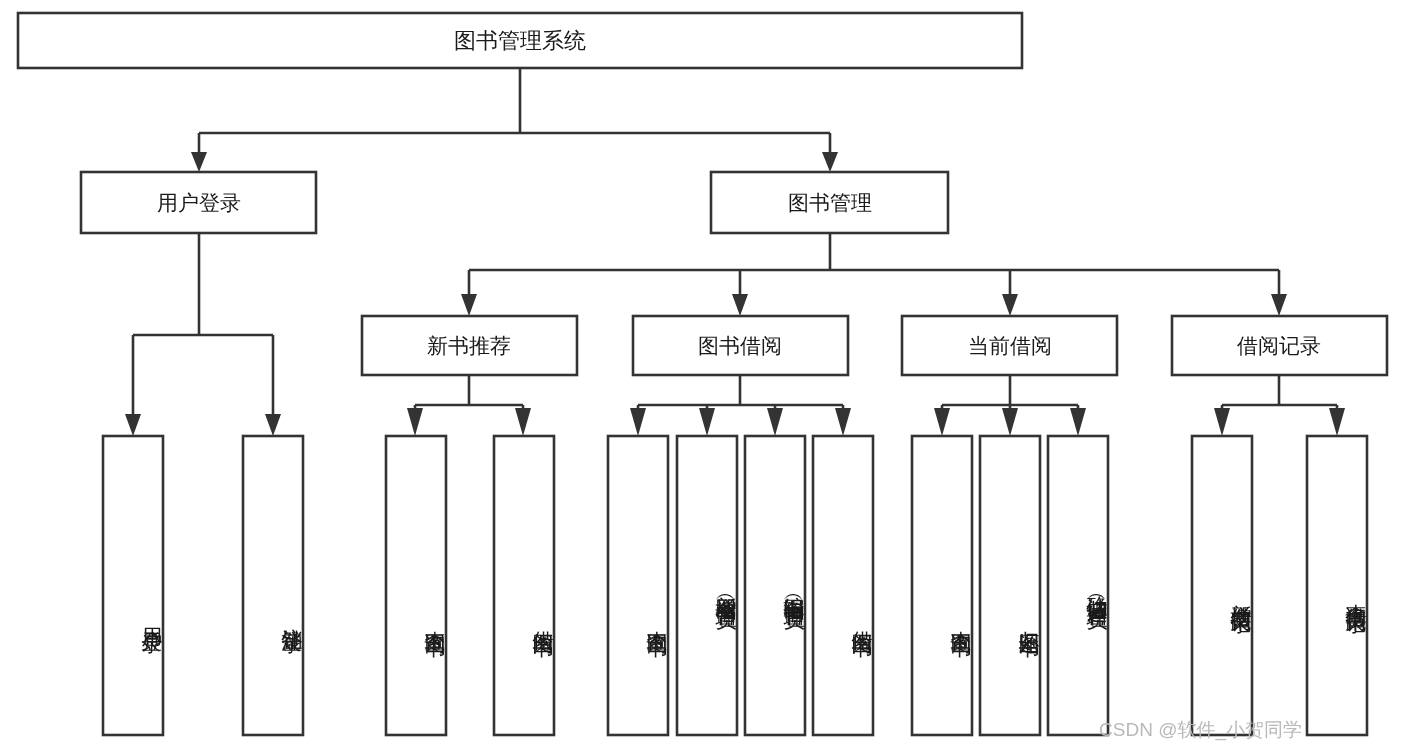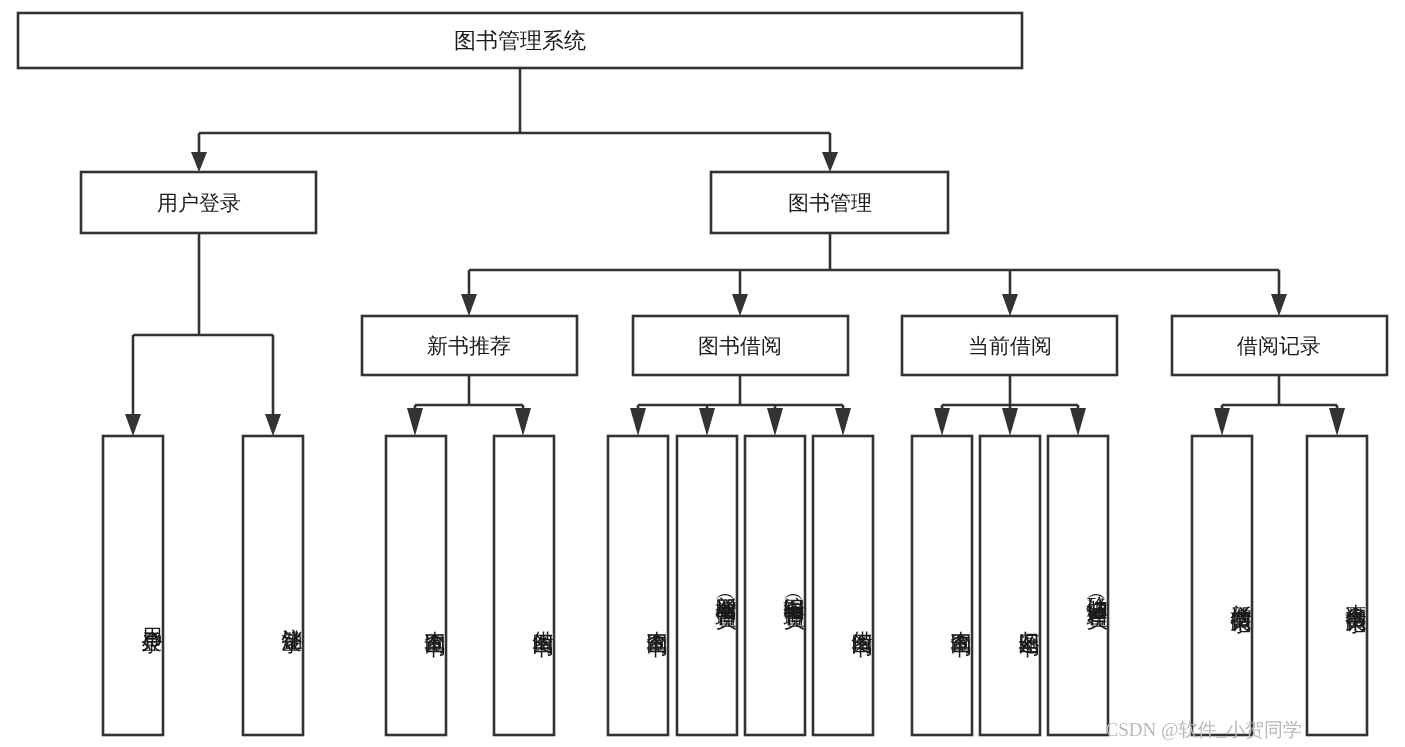--- a/index.html
+++ b/index.html
@@ -67,21 +67,21 @@
     white-space: nowrap;
     display: flex;
     align-items: flex-start;
     justify-content: center;
     pointer-events: none;
   }
   .watermark {
     position: absolute;
     right: 10px;
     bottom: 4px;
-    font-family: Liberation Serif, serif;
+    font-family: Liberation Sans, sans-serif;
     font-size: 19px;
     color: #b9b9b9;
     white-space: nowrap;
     margin-top: 24px;
   }
 </style>
 </head>
 <body>
 
 <div id="diagram-root">

